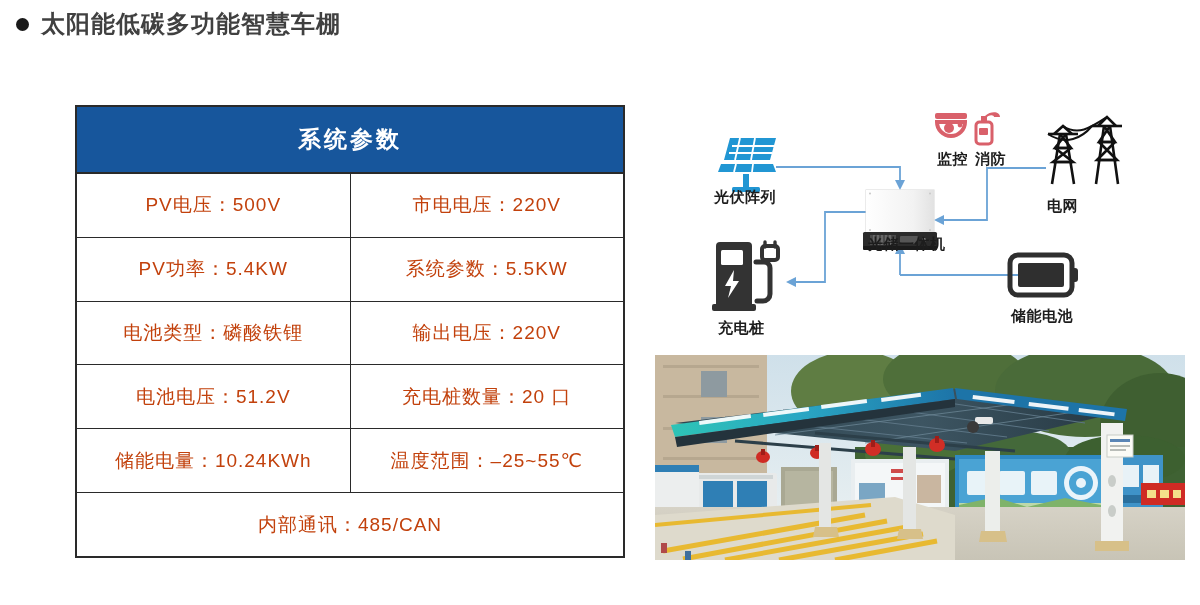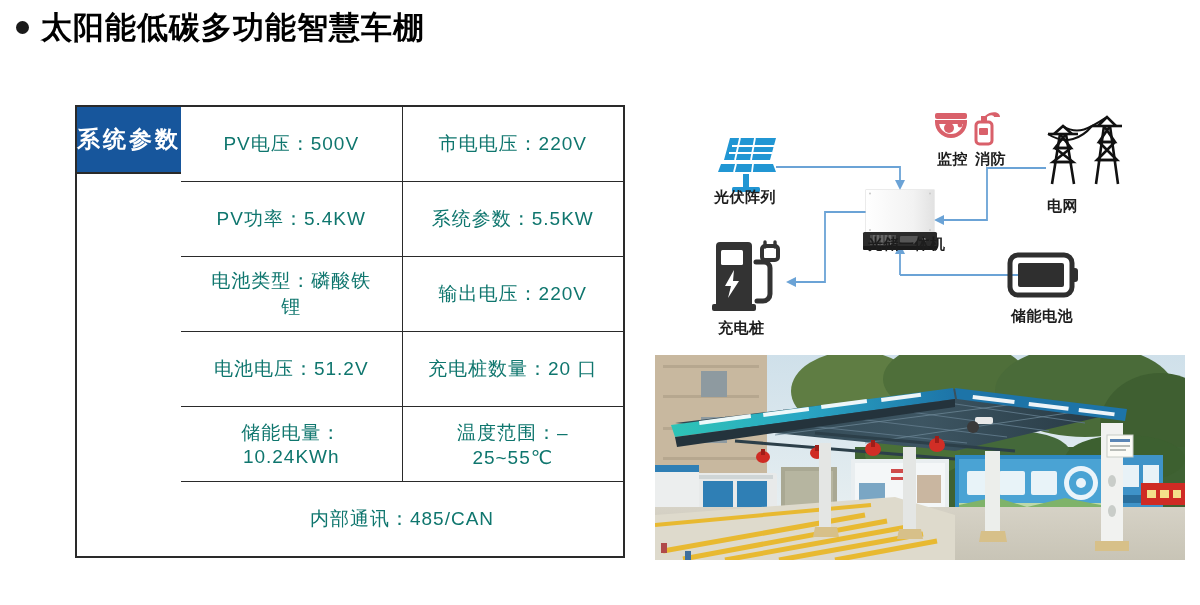--- a/index.html
+++ b/index.html
@@ -14,50 +14,50 @@
   
   .title-row {
     position: absolute; left: 16px; top: 12px;
     display: flex; align-items: center; gap: 12px;
   }
   .title-bullet {
     width: 13px; height: 13px; border-radius: 50%;
     background: #1a1a1a; flex: none;
   }
   .title-text {
-    font-size: 31px; font-weight: 700; color: #000000;
+    font-size: 24px; font-weight: 700; color: #404040;
     letter-spacing: 1px; line-height: 1;
   }
 
   
   .spec-table {
     position: absolute; left: 75px; top: 105px;
     width: 550px; height: 453px;
     border: 2px solid #2a2a2a;
     border-collapse: collapse;
     background: #fff;
-    display: flex; flex-direction: row;
+    display: flex; flex-direction: column;
   }
   .spec-header {
     height: 67px; background: #17569c;
     display: flex; align-items: center; justify-content: center;
     border-bottom: 2px solid #2a2a2a;
   }
   .spec-header span {
     color: #ffffff; font-size: 23px; font-weight: 700; letter-spacing: 3px;
   }
   .spec-body { flex: 1; display: flex; flex-direction: column; }
   .spec-row {
     flex: 1 1 0; display: flex;
     border-bottom: 1.6px solid #2a2a2a;
   }
   .spec-row:last-child { border-bottom: none; }
   .spec-cell {
     flex: 1 1 0; display: flex; align-items: center; justify-content: center;
-    font-size: 19px; color: #0f766e; letter-spacing: 1px;
+    font-size: 19px; color: #c2410c; letter-spacing: 1px;
     border-right: 1.6px solid #2a2a2a;
     padding: 0 24px; text-align: center;
   }
   .spec-cell:last-child { border-right: none; }
   .spec-row.full .spec-cell { border-right: none; }
 
   
   .diagram { position: absolute; left: 650px; top: 100px; width: 550px; height: 250px; }
   .diagram svg { display: block; }
   .node-label {

